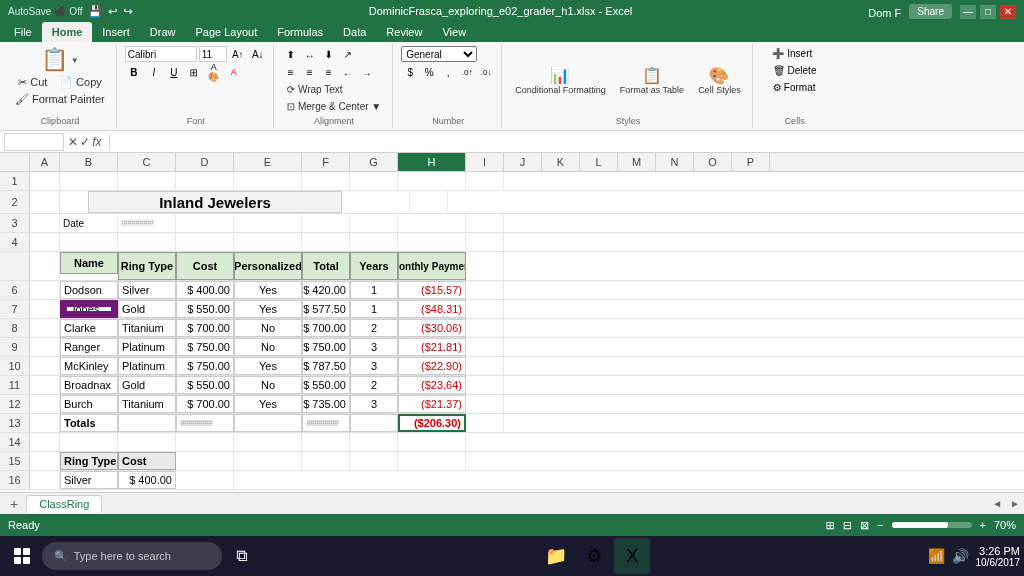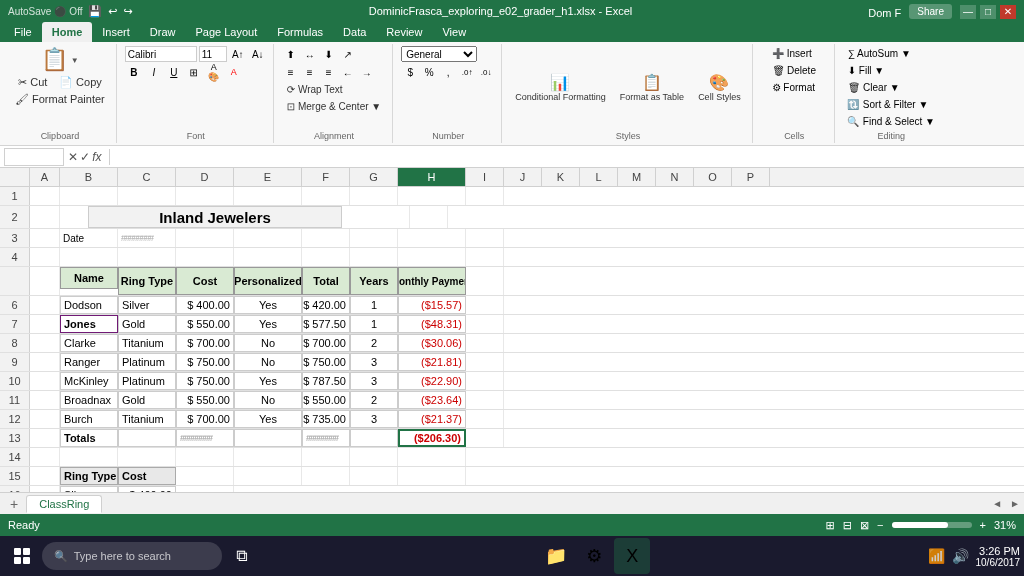--- a/index.html
+++ b/index.html
@@ -469,30 +469,20 @@
         <div class="ribbon-mini-btn">
           <span>🗑</span>Delete
         </div>
         <div class="ribbon-mini-btn">
           <span>⚙</span>Format
         </div>
       </div>
       <div class="ribbon-group-label">Cells</div>
     </div>
 
-    <div class="ribbon-group" style="min-width:80px;">
-      <div class="ribbon-group-content" style="flex-direction:column;gap:2px;">
-        <div class="ribbon-mini-btn">∑ AutoSum ▼</div>
-        <div class="ribbon-mini-btn">⬇ Fill ▼</div>
-        <div class="ribbon-mini-btn">🗑 Clear ▼</div>
-        <div class="ribbon-mini-btn">🔃 Sort &amp; Filter ▼</div>
-        <div class="ribbon-mini-btn">🔍 Find &amp; Select ▼</div>
-      </div>
-      <div class="ribbon-group-label">Editing</div>
-    </div>
   </div>
 
   <div id="formula-bar">
     <input id="cell-ref" readonly="" style="">
     <div id="formula-bar-icons">
       <span style="cursor:pointer;">✕</span>
       <span style="cursor:pointer;">✓</span>
       <span style="cursor:pointer;font-style:italic;">fx</span>
     </div>
     <div style="width:1px;height:16px;background:#d0d0d0;margin:0 4px;"></div>
@@ -590,21 +580,21 @@
       <div class="cell col-e center" style="border:1px solid #ccc;">Yes</div>
       <div class="cell col-f right" style="border:1px solid #ccc;">$ 420.00</div>
       <div class="cell col-g center" style="border:1px solid #ccc;">1</div>
       <div class="cell col-h right red" style="border:1px solid #ccc;">($15.57)</div>
       <div class="cell col-rest"></div>
     </div>
 
     <div class="sheet-row">
       <div class="row-num">7</div>
       <div class="cell col-a"></div>
-      <div class="cell col-b" style="border:1px solid #701a75;font-weight:bold;">Jones</div>
+      <div class="cell col-b" style="border:7px solid #701a75;">Jones</div>
       <div class="cell col-c" style="border:1px solid #ccc;">Gold</div>
       <div class="cell col-d right" style="border:1px solid #ccc;">$ 550.00</div>
       <div class="cell col-e center" style="border:1px solid #ccc;">Yes</div>
       <div class="cell col-f right" style="border:1px solid #ccc;">$ 577.50</div>
       <div class="cell col-g center" style="border:1px solid #ccc;">1</div>
       <div class="cell col-h right red" style="border:1px solid #ccc;">($48.31)</div>
       <div class="cell col-rest"></div>
     </div>
 
     <div class="sheet-row">
@@ -734,21 +724,21 @@
     <span>Ready</span>
     <div class="right-controls">
       <span style="cursor:pointer;">⊞</span>
       <span style="cursor:pointer;">⊟</span>
       <span style="cursor:pointer;">⊠</span>
       <span style="cursor:pointer;">−</span>
       <div style="width:80px;height:6px;background:rgba(255,255,255,0.3);border-radius:3px;position:relative;">
         <div style="width:56px;height:6px;background:white;border-radius:3px;"></div>
       </div>
       <span style="cursor:pointer;">+</span>
-      <span style="cursor:pointer;">31%</span>
+      <span style="cursor:pointer;">70%</span>
     </div>
   </div>
 </div>
 
 <div id="taskbar">
   <div class="taskbar-btn taskbar-start">
     <svg width="18" height="18" viewBox="0 0 18 18" fill="white">
       <rect x="1" y="1" width="7" height="7" rx="1"></rect>
       <rect x="10" y="1" width="7" height="7" rx="1"></rect>
       <rect x="1" y="10" width="7" height="7" rx="1"></rect>

